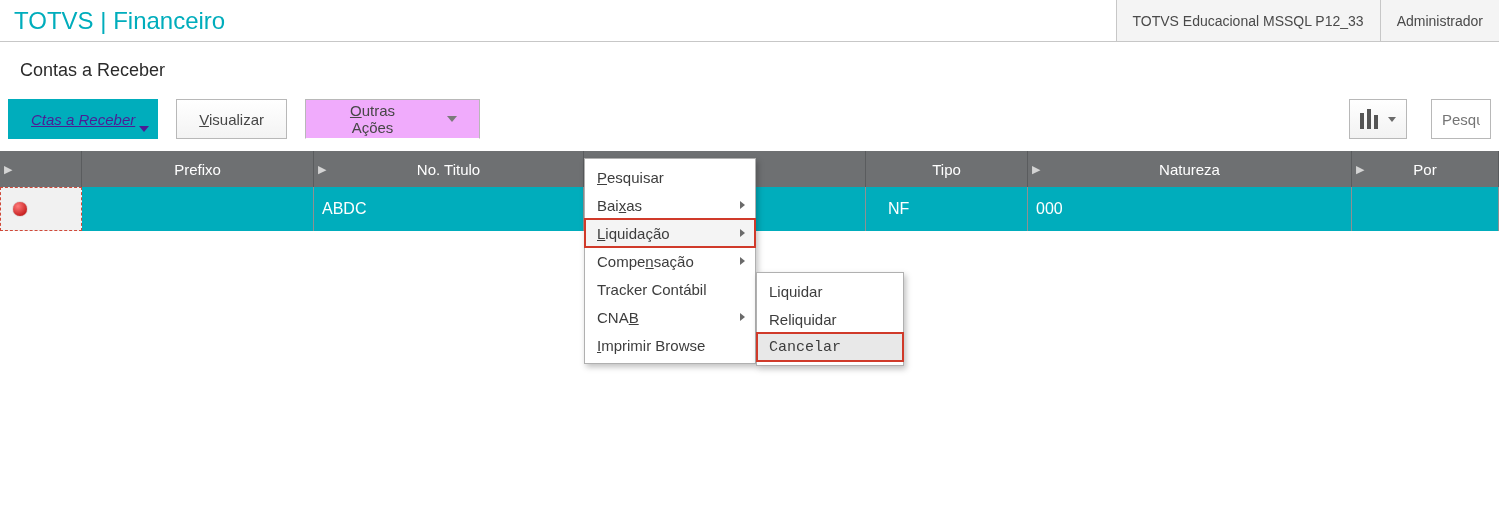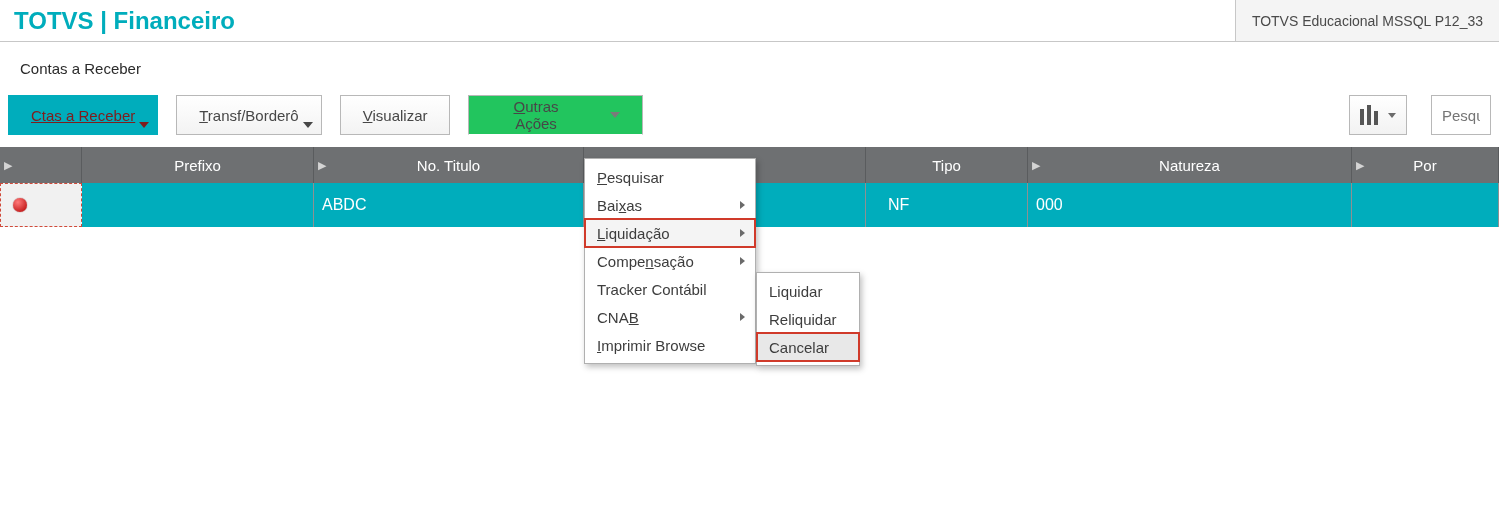--- a/index.html
+++ b/index.html
@@ -17,36 +17,36 @@
     display: flex;
     align-items: center;
     height: 42px;
     background: #ffffff;
     border-bottom: 1px solid #c7c7c7;
   }
   .app-title {
     font-size: 24px;
     color: #00adbc;
     padding-left: 14px;
-    font-weight: 700;
+    font-weight: 400;
   }
   .topbar-spacer { flex: 1; }
   .env-block, .user-block {
     font-size: 14px;
     color: #4a4a4a;
     padding: 0 16px;
     height: 100%;
     display: flex;
     align-items: center;
     border-left: 1px solid #c7c7c7;
     background: #f4f4f4;
   }
 
   .page-title {
-    font-size: 15px;
+    font-size: 18px;
     color: #2b2b2b;
     padding: 18px 12px 0 20px;
     font-weight: 400;
   }
 
   
   .toolbar {
     display: flex;
     align-items: center;
     padding: 18px 8px 12px 8px;
@@ -62,41 +62,42 @@
     border: 1px solid #b8b8b8;
     background: linear-gradient(#ffffff,#f3f3f3);
     color: #474747;
     padding: 0 22px;
     position: relative;
     cursor: pointer;
   }
   .btn.primary {
     background: #00adbc;
     border-color: #00adbc;
-    color: #7f1d1d;
+    color: #4c1d95;
+    font-style: italic;
   }
   .btn .acc { text-decoration: underline; }
   .btn.caret::after {
     content: "";
     border-left: 5px solid transparent;
     border-right: 5px solid transparent;
     border-top: 6px solid currentColor;
     position: absolute;
     right: 8px;
     bottom: 6px;
   }
   .btn.caret-gray::after {
     content: "";
     border-left: 5px solid transparent;
     border-right: 5px solid transparent;
     border-top: 6px solid #7a7a7a;
     margin-left: 30px;
   }
   .btn.open {
-    background: #22c55e;
+    background: #f0abfc;
     border-bottom-color: #ffffff;
     z-index: 30;
   }
 
   .toolbar-spacer { flex: 1; }
 
   .cols-btn {
     height: 40px;
     border: 1px solid #b8b8b8;
     background: linear-gradient(#ffffff,#f2f2f2);
@@ -235,46 +236,45 @@
   }
   .menu-item.hl {
     outline: 2px solid #d03a2a;
     outline-offset: -1px;
     background: #f4f4f4;
   }
 
   .menu-sub {
     left: 756px;
     top: 272px;
-    width: 104px;
+    width: 148px;
     padding: 4px 0;
   }
   .menu-sub .menu-item.sel {
     background: #e8e8e8;
     outline: 2px solid #d03a2a;
     outline-offset: -1px;
+    font-family: Liberation Mono, monospace;
   }
 </style>
 </head>
 <body>
 
 <div class="topbar">
   <div class="app-title">TOTVS | Financeiro</div>
   <div class="topbar-spacer"></div>
   <div class="env-block">TOTVS Educacional MSSQL P12_33</div>
+  <div class="user-block">Administrador</div>
 </div>
 
 <div class="page-title">Contas a Receber</div>
 
 <div class="toolbar">
   <button class="btn primary caret">
     <span class="acc">Ctas a Receber</span>
-  </button>
-  <button class="btn caret">
-    <span><span class="acc">T</span>ransf/Borderô</span>
   </button>
   <button class="btn">
     <span><span class="acc">V</span>isualizar</span>
   </button>
   <button class="btn open caret-gray" style="width:175px;">
     <span><span class="acc">O</span>utras Ações</span>
   </button>
 
   <div class="toolbar-spacer"></div>
 

